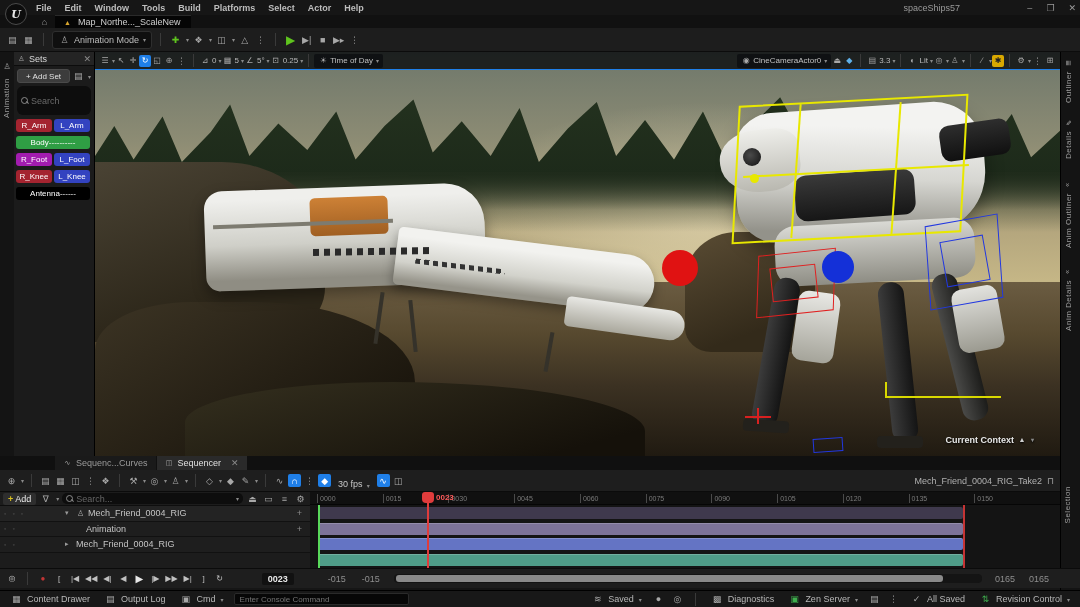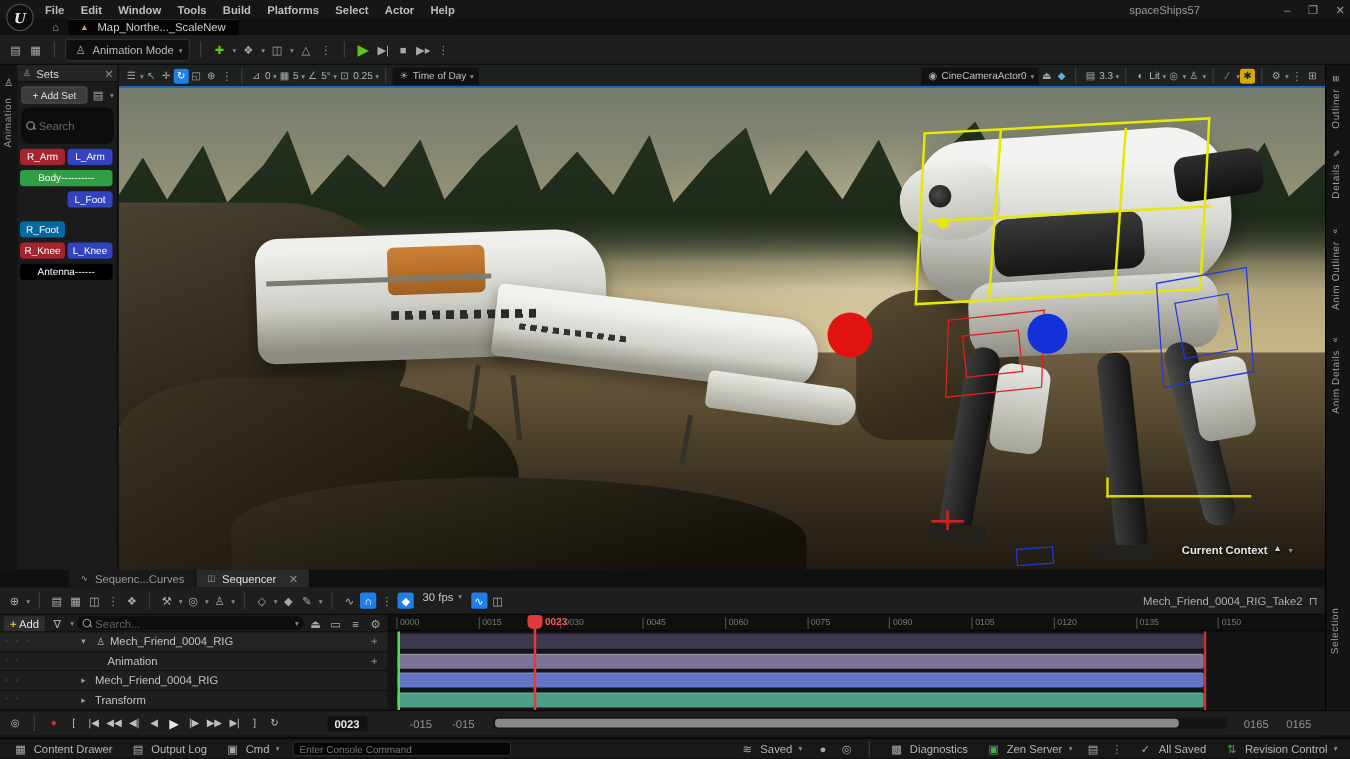--- a/index.html
+++ b/index.html
@@ -190,21 +190,21 @@
   .rtab .ic { font-size:7px; min-width:10px; height:10px; transform:rotate(90deg); }
 
   
   #sequencer { left:0; top:456px; width:1080px; height:134px; background:#161616; }
   #seqtabs { left:0; top:456px; width:1080px; height:14px; background:#101010; gap:1px; padding-left:55px;}
   .seqtab { display:inline-flex; align-items:center; gap:4px; height:14px; padding:0 8px;
             background:#1a1a1a; color:#9a9a9a; }
   .seqtab.active { background:#2a2a2a; color:#e0e0e0; }
   #seqtoolbar { left:0; top:470px; width:1060px; height:22px; background:#1e1e1e;
                 border-bottom:1px solid #0b0b0b; padding:0 5px; gap:2px; }
-  #fpsbtn { display:inline-flex; align-items:flex-start; gap:3px; padding:0 5px; height:16px;
+  #fpsbtn { display:inline-flex; align-items:flex-end; gap:3px; padding:0 5px; height:16px;
             color:#c8c8c8; }
   #take { margin-left:auto; color:#b0b0b0; display:inline-flex; gap:4px; align-items:center; }
 
   #seqleft { left:0; top:492px; width:310px; height:76px; background:#1c1c1c; }
   #addrow { height:14px; gap:3px; padding:0 3px; border-bottom:1px solid #0e0e0e; }
   #addbtn { display:inline-flex; align-items:center; height:12px; padding:0 5px; gap:2px;
             background:#2e2e2e; border-radius:2px; color:#e8e8e8; }
   #addbtn .plus { color:#d8c01e; font-weight:bold; }
   #seqsearch { flex:1; height:11px; background:#0d0d0d; border-radius:5px;
                display:flex; align-items:center; gap:3px; padding:0 4px; color:#666; }
@@ -336,21 +336,21 @@
       <span class="caret">▾</span>
     </div>
     <div id="setsearch">
       <span class="mag"></span>
       <span>Search</span>
     </div>
     <div id="pills">
       <span class="pill" style="background: rgb(164, 36, 48);">R_Arm</span>
       <span class="pill" style="background: rgb(51, 67, 192);">L_Arm</span>
       <span class="pill wide" style="background: rgb(47, 158, 68);">Body----------</span>
-      <span class="pill" style="background: #0369a1; margin-top: 24px;">R_Foot</span>
+      <span class="pill" style="background: #a21caf;">R_Foot</span>
       <span class="pill" style="background: rgb(51, 67, 192);">L_Foot</span>
       <span class="pill" style="background: rgb(164, 36, 48);">R_Knee</span>
       <span class="pill" style="background: rgb(51, 67, 192);">L_Knee</span>
       <span class="pill wide" style="background: #000000;">Antenna------</span>
     </div>
   </div>
 
   <div id="viewport" class="abs">
 
     <div id="sky" class="sc"></div>
@@ -568,25 +568,20 @@
       <span class="trow-icons">◦ ◦</span>
       <span style="width:18px"></span>
       <span>Animation</span>
       <span class="tplus">+</span>
     </div>
     <div class="trackrow sub">
       <span class="trow-icons">◦ ◦</span>
       <span class="texp">▸</span>
       <span>Mech_Friend_0004_RIG</span>
     </div>
-    <div class="trackrow sub">
-      <span class="trow-icons">◦ ◦</span>
-      <span class="texp">▸</span>
-      <span>Transform</span>
-    </div>
   </div>
 
   <div id="timeline" class="abs">
     <div class="lane" id="lane1"></div>
     <div class="lane" id="lane2"></div>
     <div class="lane" id="lane3"></div>
     <div class="lane" id="lane4"></div>
     <div id="startmark"></div>
     <div id="endmark"></div>
     <div id="ruler">

